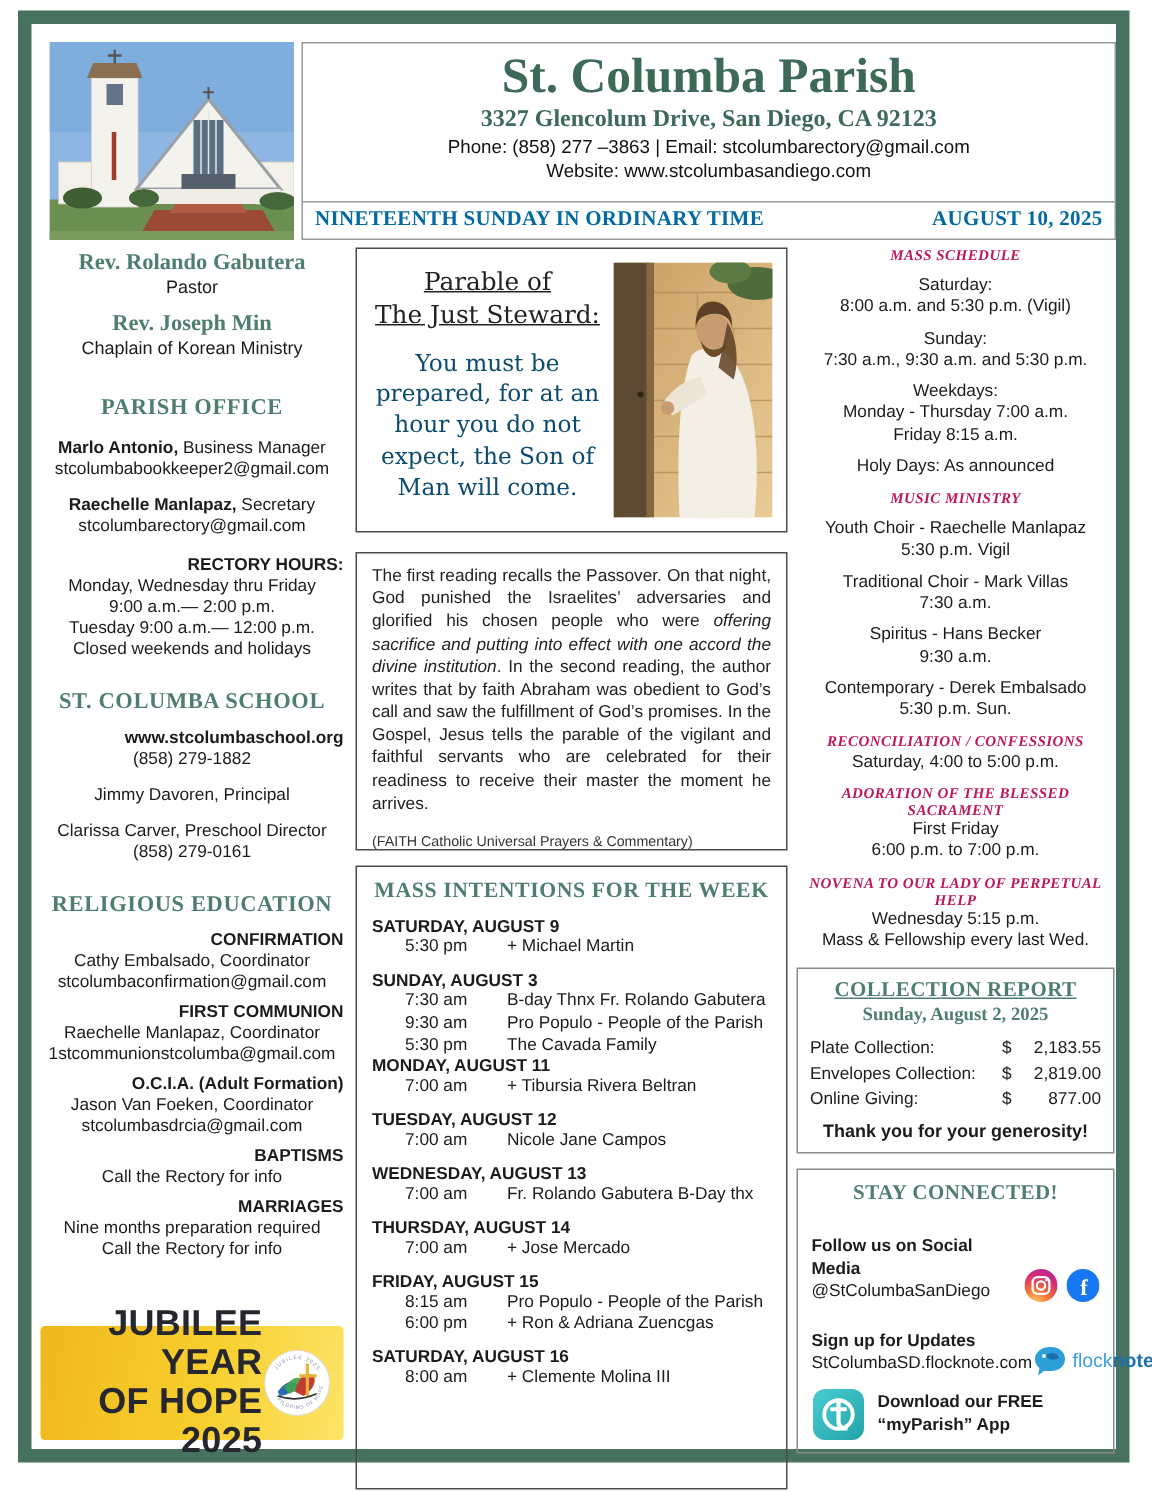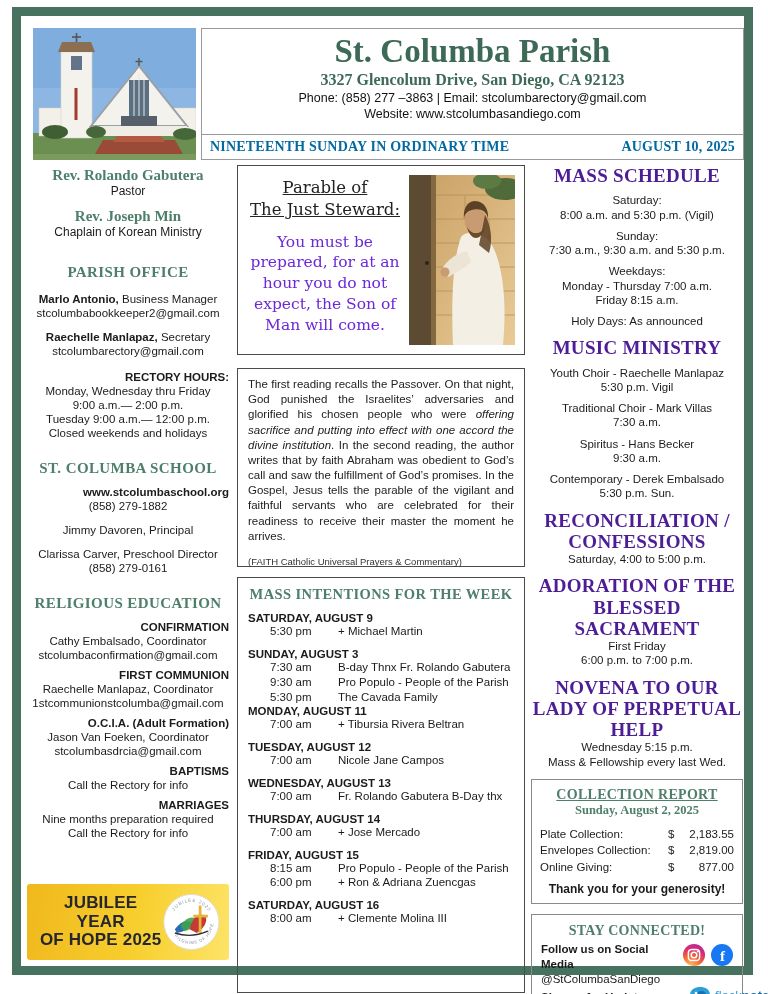--- a/index.html
+++ b/index.html
@@ -26,56 +26,56 @@
   .col-right{position:absolute;left:531px;top:165px;width:212px;text-align:center;font-size:11.5px;line-height:1.24;}
 
   .sec-head{font-family:"Liberation Serif",serif;font-weight:bold;font-size:15px;color:#4e7f6b;letter-spacing:.4px;line-height:1.1;}
   .clergy-name{font-family:"Liberation Serif",serif;font-weight:bold;font-size:15px;color:#4e7f6b;}
   .role{font-size:12px;color:#1b1b1b;}.mt6{margin-top:6px;}.mt8{margin-top:8px;}.mt10{margin-top:10px;}
   .mt12{margin-top:12px;}.mt20{margin-top:20px;}.mt24{margin-top:24px;}
 
   .jubilee{position:absolute;left:27px;top:716px;width:202px;height:76px;border-radius:3px;
     background:linear-gradient(100deg,#f0b81d 0%,#f7cf2e 55%,#fde468 100%);
     display:flex;align-items:center;justify-content:space-between;padding:0 8px 0 12px;box-sizing:border-box;}
-  .jubilee-text{font-size:17px;font-weight:bold;color:#26262e;line-height:1.08;text-align:center;letter-spacing:.2px;}
+  .jubilee-text{font-size:24px;font-weight:bold;color:#26262e;line-height:1.08;text-align:right;letter-spacing:.2px;}
 
   
   .parable-box{height:190px;border:1px solid #4a4a4a;box-sizing:border-box;display:flex;padding:9px;}
   .parable-left{width:158px;text-align:center;}
   .parable-title{font-family:"DejaVu Serif",serif;font-size:16.5px;color:#222;text-decoration:underline;line-height:1.35;margin-top:2px;}
-  .parable-body{font-family:"DejaVu Serif",serif;font-size:15.5px;color:#6d28d9;line-height:1.35;margin-top:10px;}
+  .parable-body{font-family:"DejaVu Serif",serif;font-size:15.5px;color:#0c4a6e;line-height:1.35;margin-top:10px;}
   .parable-img{width:106px;height:170px;margin-left:6px;flex:none;}
 
   .commentary-box{height:199px;border:1px solid #4a4a4a;box-sizing:border-box;margin-top:13px;padding:8px 10px;}
   .commentary-box p{margin:0;font-size:11.5px;line-height:1.32;text-align:justify;color:#222;}
   .commentary-src{font-size:9.5px;color:#333;margin-top:12px;}
 
   .mi-box{height:416px;border:1px solid #4a4a4a;box-sizing:border-box;margin-top:10px;padding:8px 10px;}
   .mi-head{font-family:"Liberation Serif",serif;font-weight:bold;font-size:14.5px;color:#4e7f6b;text-align:center;letter-spacing:.4px;}
   .mi-day{margin-top:9px;}
   .mi-label{font-weight:bold;font-size:11.5px;}
   .mi-row{display:flex;font-size:11.5px;line-height:1.3;}
   .mi-time{width:68px;padding-left:22px;flex:none;}
 
   
   .r-group{margin-top:7px;}
   .r-sec{margin-top:9px;}
-  .r-head{font-family:"Liberation Serif",serif;font-weight:bold;font-size:19px;color:#4c1d95;letter-spacing:.3px;line-height:1.12;}
+  .r-head{font-family:"Liberation Serif",serif;font-weight:bold;font-size:10px;color:#be185d;letter-spacing:.3px;line-height:1.12;font-style:italic;}
 
   .collect-box{border:1px solid #8a8a8a;margin-top:10px;padding:6px 8px;text-align:center;}
   .collect-head{font-family:"Liberation Serif",serif;font-weight:bold;font-size:14px;color:#4e7f6b;text-decoration:underline;letter-spacing:.3px;}
   .collect-sub{font-family:"Liberation Serif",serif;font-weight:bold;font-size:12.5px;color:#4e7f6b;}
   .collect-rows{margin-top:7px;}
   .collect-row{display:flex;justify-content:space-between;font-size:11.5px;line-height:1.45;text-align:left;}
   .collect-val{display:flex;width:66px;justify-content:space-between;flex:none;}
   .collect-thanks{font-weight:bold;font-size:12px;margin-top:6px;}
 
   .stay-box{border:1px solid #8a8a8a;margin-top:10px;padding:7px 9px;text-align:left;}
   .stay-head{font-family:"Liberation Serif",serif;font-weight:bold;font-size:14px;color:#4e7f6b;text-align:center;letter-spacing:.3px;}
-  .stay-row{display:flex;justify-content:space-between;align-items:flex-start;margin-top:3px;}
+  .stay-row{display:flex;justify-content:space-between;align-items:flex-end;margin-top:19px;}
   .stay-lbl{font-weight:bold;font-size:11.5px;line-height:1.3;}
   .stay-sub{font-size:11.5px;line-height:1.3;}
   .social-icons{display:flex;gap:6px;margin-top:2px;}
   .app-row{display:flex;align-items:center;gap:8px;margin-top:8px;}
   .flock-text{font-size:13px;}
   .flock-light{color:#3aa0d8;}
   .flock-bold{color:#1b6fae;font-weight:bold;}
 </style>
 </head>
 <body>

